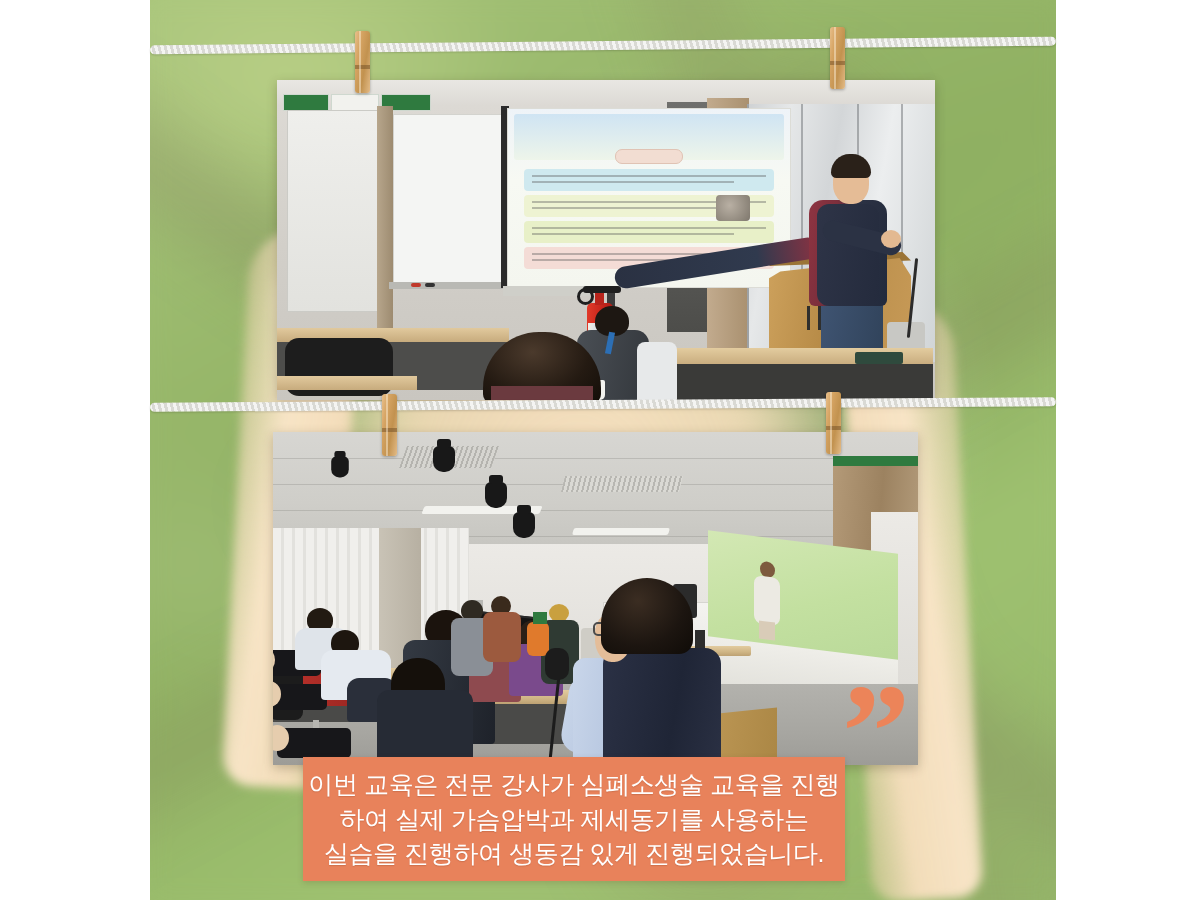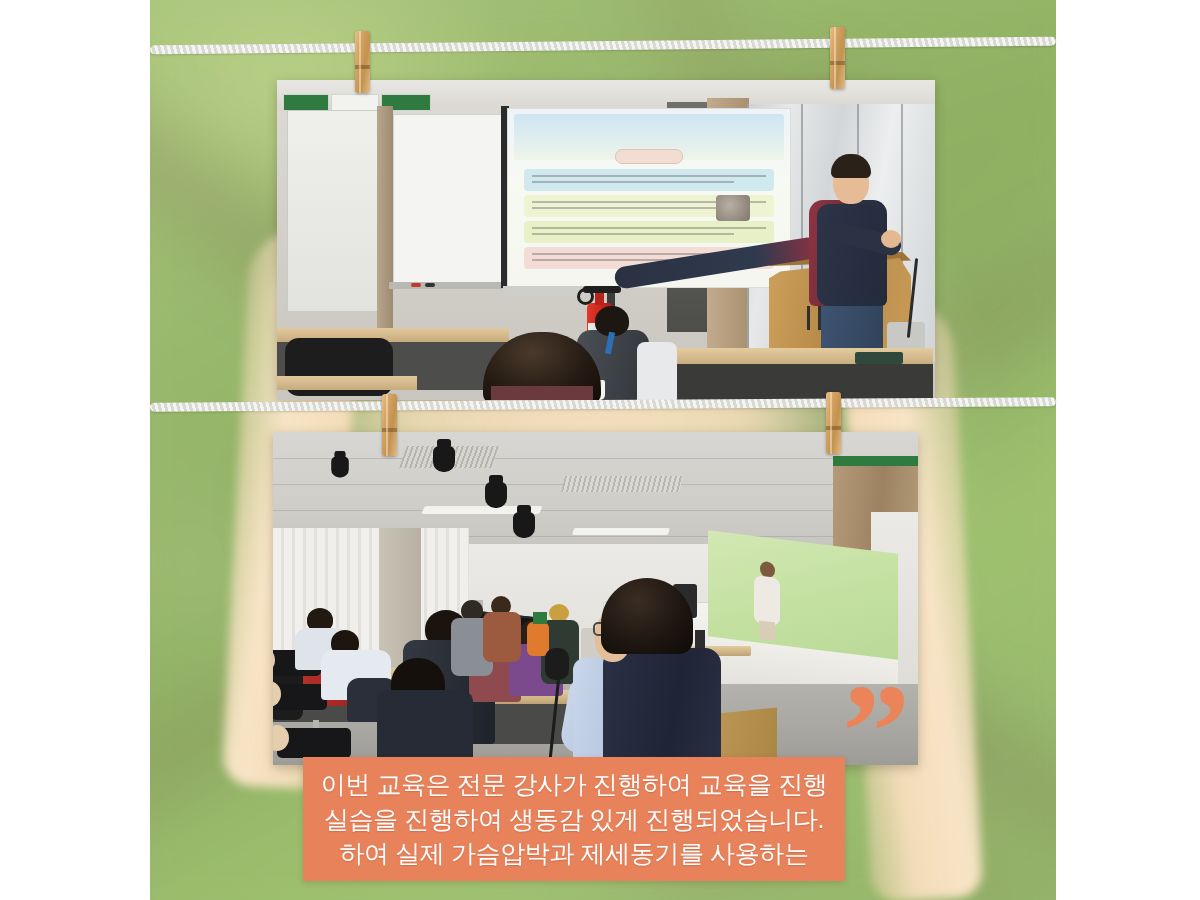--- a/index.html
+++ b/index.html
@@ -395,18 +395,18 @@
 
     <div style="position:absolute;left:260px;top:180px;width:14px;height:12px;background:#2f7a3f;"></div>
   </div>
 
   <div class="peg" style="left:382px;top:394px;"></div>
   <div class="peg" style="left:826px;top:392px;"></div>
 
   <div class="quotemark">”</div>
 
   <div class="caption">
-    <div class="cl">이번 교육은 전문 강사가 진행하여 교육을 진행</div>
+    <div class="cl">이번 교육은 전문 강사가 심폐소생술 교육을 진행</div>
+    <div class="cl">하여 실제 가슴압박과 제세동기를 사용하는</div>
     <div class="cl">실습을 진행하여 생동감 있게 진행되었습니다.</div>
-    <div class="cl">하여 실제 가슴압박과 제세동기를 사용하는</div>
   </div>
 
 </div>
 
 </body></html>

